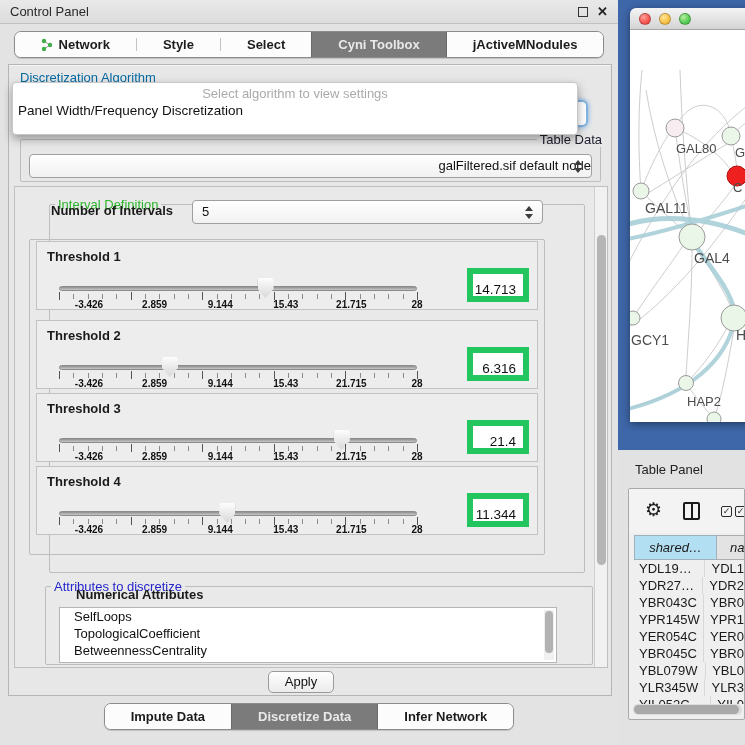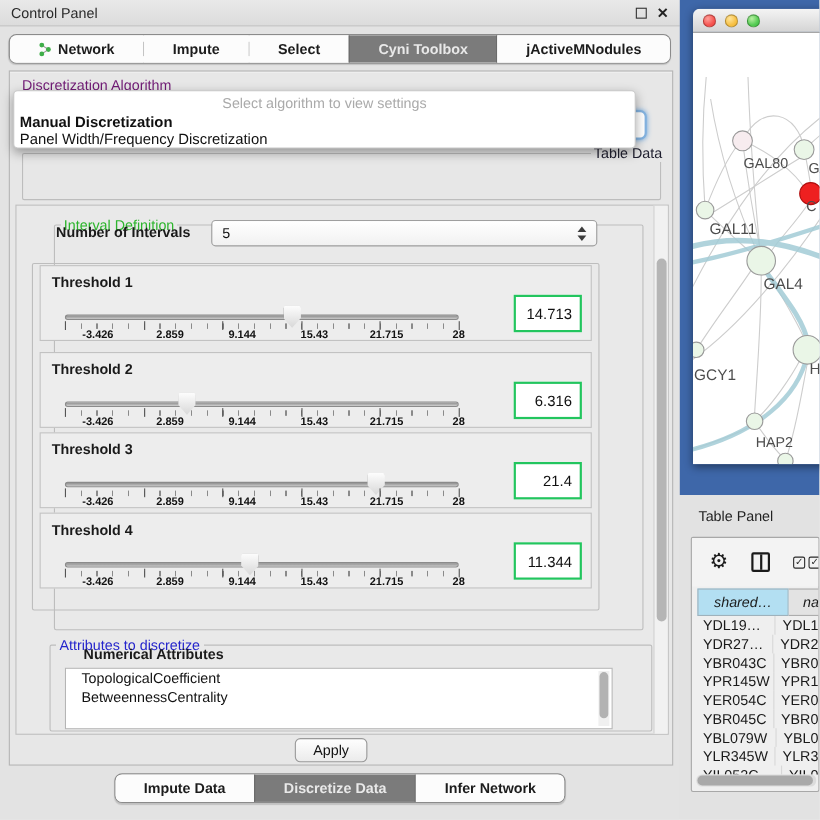--- a/index.html
+++ b/index.html
@@ -15,21 +15,21 @@
   .close-x { font-size:13px; font-weight:bold; color:#222; line-height:10px; }
 
   .tab-row { position:absolute; left:0; top:31px; width:618px; display:flex; justify-content:center; }
   .tab-group { display:flex; align-items:stretch; height:27px; background:#fcfcfc; border:1px solid #8b8b8b; border-radius:7px; overflow:hidden; box-shadow:0 1px 1px rgba(0,0,0,.15); }
   .tab { display:flex; align-items:center; gap:5px; padding:0 26px; font-weight:bold; font-size:13px; color:#1c1c1c; background:#fcfcfc; cursor:default; }
   .tab.selected { background:var(--tab-selected,#7b7b7b); color:#e9e9e9; border-left:1px solid #6a6a6a; border-right:1px solid #6a6a6a; }
   .tab-sep { width:1px; background:#c4c4c4; margin:6px 0; }
 
   .outer-panel { position:absolute; left:8px; top:64px; width:604px; height:632px; background:#e7e7e7; border:1px solid #b5b5b5; box-shadow:inset 0 1px 0 #f5f5f5; }
 
-  .disc-group-title { position:absolute; left:20px; top:70px; font-size:13px; color:#701a75; z-index:2; }
+  .disc-group-title { position:absolute; left:20px; top:70px; font-size:13px; color:#0369a1; z-index:2; }
   .hidden-combo { position:absolute; left:24px; top:100px; width:564px; height:27px; background:#fff; border:2px solid #84b3e0; border-radius:6px; box-shadow:0 0 5px #6aa6e0; z-index:3; }
 
   .popup { position:absolute; left:12px; top:82px; width:566px; height:53px; background:#fff; border:1px solid #c8c8c8; border-radius:4px; box-shadow:0 4px 10px rgba(0,0,0,.35); z-index:10; padding-top:3px; }
   .popup .hint { text-align:center; color:#aaa; font-size:13px; height:17px; }
   .popup .opt { padding:0 5px; font-size:13.5px; height:16px; line-height:16px; color:#111; }
   .popup .opt.first { font-weight:bold; }
 
   fieldset.grp { position:absolute; border:1px solid #bdbdbd; border-radius:2px; background:transparent; }
   fieldset.grp > legend { font-size:13px; padding:0 3px; margin-left:5px; }
   .lg-dark { color:#202030; }
@@ -56,21 +56,21 @@
   .threshold-box { position:absolute; left:6px; width:502px; height:69px; background:#ededed; border:1px solid #c2c2c2; }
   .t-label { position:absolute; left:10px; top:7px; font-weight:bold; font-size:13px; }
   .slider-area { position:absolute; left:22px; top:36px; width:358px; height:32px; }
   .track { position:absolute; left:0; right:0; top:8px; height:5px; border-radius:3px; background:linear-gradient(#8f8f8f,#c9c9c9); border:1px solid #8b8b8b; }
   .handle { position:absolute; top:0; width:16px; height:20px; background:linear-gradient(#fdfdfd,#d8d8d8); clip-path:polygon(8% 0,92% 0,100% 12%,100% 55%,50% 100%,0 55%,0 12%); filter:drop-shadow(0 0 1px #777); }
   .ticks-minor { position:absolute; left:0; right:0; top:16px; height:5px; background:repeating-linear-gradient(90deg,#8a8a8a 0,#8a8a8a 1px,transparent 1px,transparent 4%); }
   .ticks-major { position:absolute; left:0; right:0; top:14px; height:8px; }
   .ticks-major i { position:absolute; top:0; width:1px; height:8px; background:#555; }
   .scale-labels { position:absolute; left:0; right:0; top:21px; height:12px;margin-left:30px; }
   .scale-labels span { position:absolute; transform:translateX(-50%); font-size:10px; font-weight:600; color:#111; white-space:nowrap; }
-  .value-box { position:absolute; right:8px; top:26px; width:62px; height:34px; background:#fff; border:2px solid #22c55e; font-size:13.5px; text-align:right; padding:8px 7px 0 0; color:#111; }
+  .value-box { position:absolute; right:8px; top:26px; width:62px; height:34px; background:#fff; border:6px solid #22c55e; font-size:13.5px; text-align:right; padding:8px 7px 0 0; color:#111; }
 
   .grp-attrs { left:30px; top:392px; width:548px; height:86px; }
   .attr-title { position:absolute; left:8px; top:8px; font-weight:bold; font-size:13px;margin-left:23px; }
   .attr-list { position:absolute; left:14px; top:28px; width:498px; height:56px; background:#fff; border:1px solid #b5b5b5; overflow:hidden; }
   .attr-list .item { height:17px; line-height:17px; padding-left:14px; font-size:13px; color:#111; }
   .list-vscroll { position:absolute; right:2px; top:2px; bottom:2px; width:10px; background:#f0f0f0; }
   .list-vscroll .thumb { position:absolute; left:1px; width:8px; top:1px; height:42px; background:#b2b2b2; border-radius:4px; }
 
   .apply-btn { position:absolute; left:254px; top:485px; width:66px; height:22px; background:linear-gradient(#fefefe,#ebebeb); border:1px solid #9a9a9a; border-radius:5px; font-size:13px; text-align:center; line-height:20px; color:#111; }
 
@@ -133,21 +133,21 @@
           <line x1="3" y1="3" x2="9" y2="7" stroke="#9a9a9a" stroke-width="1"></line>
           <line x1="3" y1="11" x2="9" y2="7" stroke="#9a9a9a" stroke-width="1"></line>
           <circle cx="3" cy="3" r="2.2" fill="#3fae49"></circle>
             <circle cx="9" cy="7" r="2.2" fill="#3fae49"></circle>
             <circle cx="3" cy="11" r="2.2" fill="#3fae49"></circle>
         </svg>
         <span>Network</span>
       </div>
       <div class="tab-sep"></div>
       <div class="tab">
-          <span>Impute</span>
+          <span>Style</span>
         </div>
       <div class="tab-sep"></div>
       <div class="tab">
           <span>Select</span>
         </div>
       <div class="tab selected">
           <span>Cyni Toolbox</span>
         </div>
       <div class="tab">
           <span>jActiveMNodules</span>
@@ -155,26 +155,32 @@
     </div>
   </div>
 
   <div class="outer-panel"></div>
 
   <div class="disc-group-title">Discretization Algorithm</div>
   <div class="hidden-combo"></div>
 
   <div class="popup">
     <div class="hint">Select algorithm to view settings</div>
-    <div class="opt first">Manual Discretization</div>
     <div class="opt">Panel Width/Frequency Discretization</div>
   </div>
 
   <fieldset class="grp grp-tabledata">
     <legend class="lg-dark">Table Data</legend>
+    <div class="combo td-combo">
+      <span>galFiltered.sif default node</span>
+      <span class="spin">
+          <i class="up"></i>
+          <i class="dn"></i>
+        </span>
+    </div>
   </fieldset>
 
   <div class="scroll-panel">
 
     <fieldset class="grp grp-interval">
       <legend class="lg-green">Interval Definition</legend>
     </fieldset>
     <div class="noi-label">Number of Intervals</div>
     <div class="combo noi-combo">
       <span>5</span>
@@ -289,20 +295,21 @@
         </div>
         <div class="value-box">11.344</div>
       </div>
     </fieldset>
 
     <fieldset class="grp grp-attrs">
       <legend class="lg-blue">Attributes to discretize</legend>
     </fieldset>
     <div class="attr-title" style="position:absolute;left:38px;top:400px;font-weight:bold">Numerical Attributes</div>
     <div class="attr-list" style="left:44px;top:420px">
+      <div class="item">SelfLoops</div>
       <div class="item">TopologicalCoefficient</div>
       <div class="item">BetweennessCentrality</div>
       <div class="list-vscroll">
           <div class="thumb"></div>
         </div>
     </div>
 
     <div class="vscroll">
         <div class="thumb"></div>
       </div>

